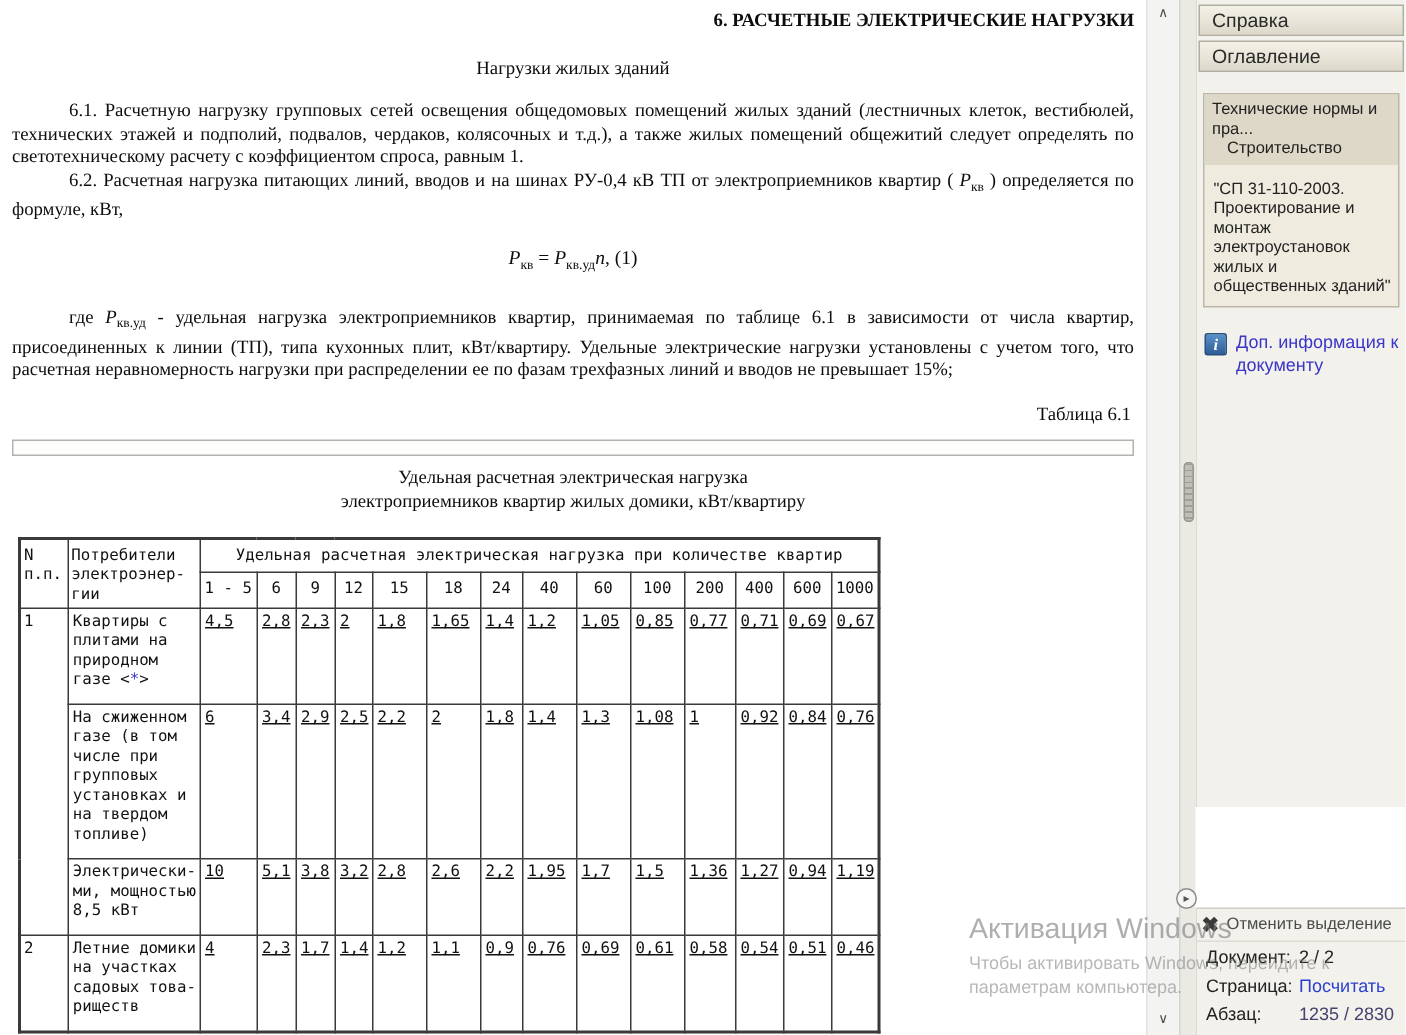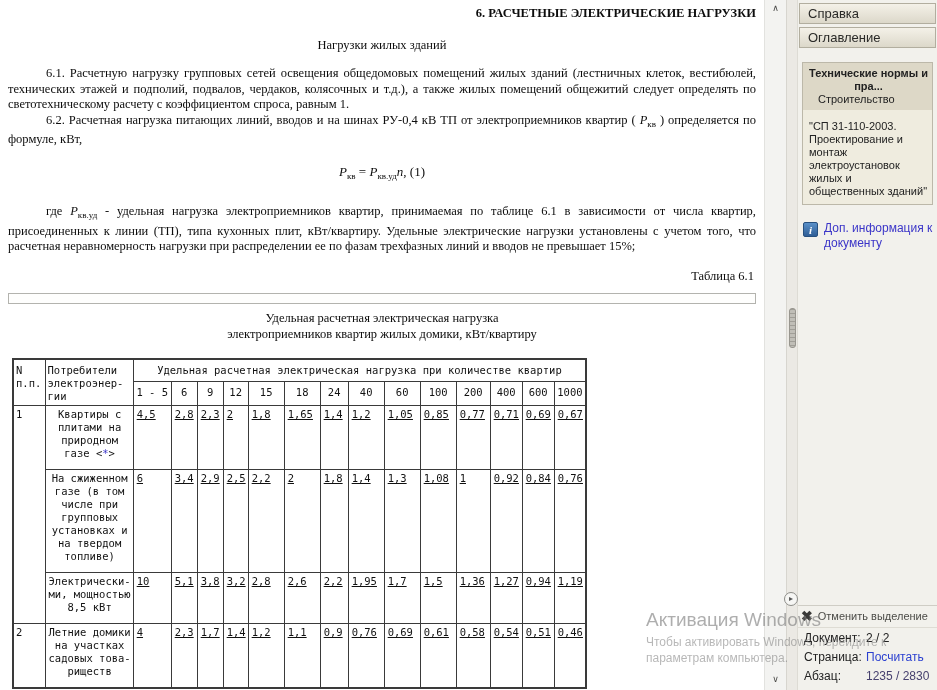--- a/index.html
+++ b/index.html
@@ -39,21 +39,21 @@
     border:2px solid #3a3a3a;
   }
   .load-table th, .load-table td {
     border:1px solid #3a3a3a; vertical-align:top; padding:2px 2px;
     font-weight:normal; text-align:left; white-space:pre-line; overflow:hidden;
   }
   .load-table th.c-span { text-align:center; padding-top:4px; }
   .load-table th.c-cnt { text-align:center; padding:4px 1px 3px; }
   .load-table th.c-num, .load-table th.c-lbl { padding-top:4px; }
   .load-table td.pb { padding-bottom:9px; }
-  .load-table td.lbl { padding-left:3px;text-align:center; }
+  .load-table td.lbl { padding-left:3px; }
   .load-table td.val { padding-left:3px;text-decoration:underline; }
   .ast { color:#3b35c8; }
 
   
   .scrollbar {
     position:absolute; left:764px; top:0; width:22px; height:690px;
     background:#f3f3f1; border-left:1px solid #e2e2df;
   }
   .scroll-arrow {
     position:absolute; left:0; width:21px; height:16px; text-align:center;
@@ -74,35 +74,35 @@
     border:1px solid #98968f;
   }
   .splitter-btn {
     position:absolute; left:-3px; top:592px; width:14px; height:14px;
     border-radius:50%; background:#f6f6f4; border:1px solid #8c8c88;
     color:#555; font-size:8px; line-height:12px; text-align:center; z-index:20;
   }
 
   
   .sidebar {
-    position:absolute; left:797px; top:0; width:140px; height:690px;
+    position:absolute; left:797px; top:0; width:140px; height:538px;
     background:#f2f1ec; z-index:10; border-left:1px solid #dddbd4;
   }
   .acc-bar {
     margin:3px 1px 0 1px; height:21px;
     background:linear-gradient(#f4f1e8,#dcd8ca);
     border:1px solid #b2ae9f; font-size:13px; color:#2a2a28;
     padding-left:8px; line-height:19px; cursor:default;
   }
   .tree-box {
     margin:14px 4px 0 4px; background:#efecdf; border:1px solid #bcb8a9;
     font-size:11px; line-height:13px; color:#222; padding:0 0 6px 0;
   }
   .tree-cat-block { background:#ddd8c7; padding:4px 3px 4px 5px; }
-  .tree-cat { font-weight:bold;text-align:center; }
+  .tree-cat { font-weight:normal; }
   .tree-subcat { padding-left:10px; }
   .tree-doc { margin:10px 4px 0 6px; white-space:pre-line; }
   .info-link {
     margin:16px 4px 0 5px; display:flex; gap:6px; align-items:flex-start;
     font-size:12px; line-height:15px; color:#3b35c8; cursor:pointer;
   }
   .info-icon {
     flex:none; width:15px; height:15px; margin-top:1px;
     background:linear-gradient(#5a90c8,#2f5e96); border:1px solid #27507f;
     border-radius:2px; color:#fff; text-align:center;

